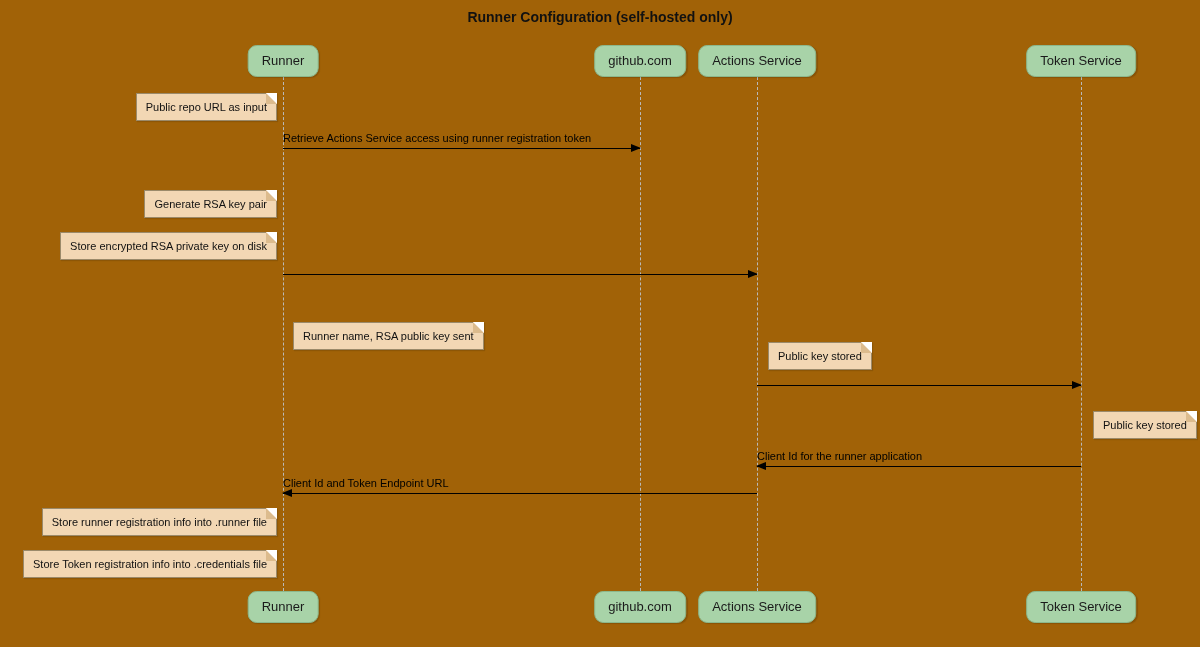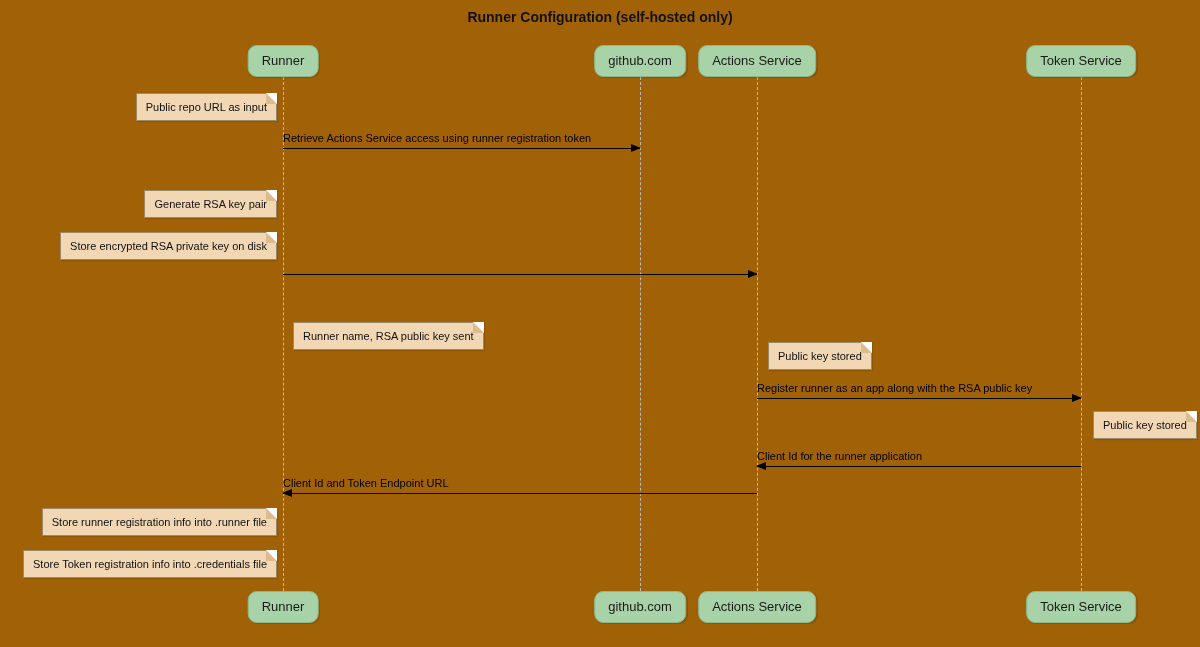--- a/index.html
+++ b/index.html
@@ -136,21 +136,20 @@
   </div>
 
 
   <div class="msg" style="left:283px; top:271px; width:474px;">
     <div class="msg-line">
         <span class="arr arr-right"></span>
       </div>
   </div>
 
   <div class="msg" style="left:757px; top:382px; width:324px;">
-    <div class="msg-label">Register runner as an app along with the RSA public key</div>
     <div class="msg-line">
         <span class="arr arr-right"></span>
       </div>
   </div>
 
   <div class="msg" style="left:757px; top:450px; width:324px;">
     <div class="msg-label">Client Id for the runner application</div>
     <div class="msg-line">
         <span class="arr arr-left"></span>
       </div>

